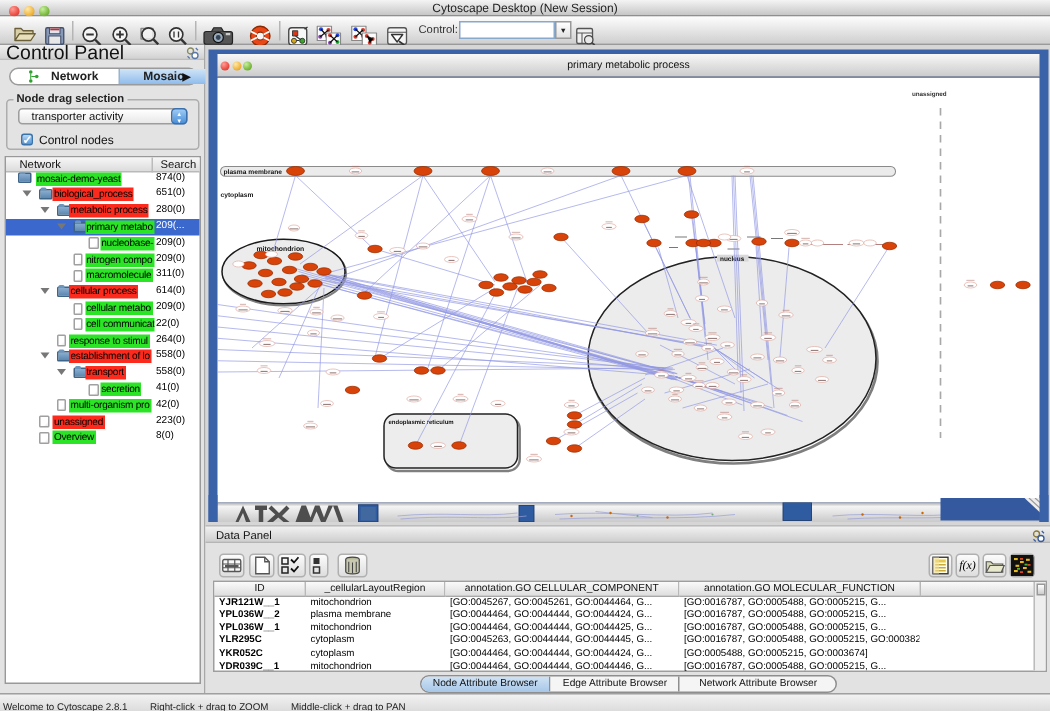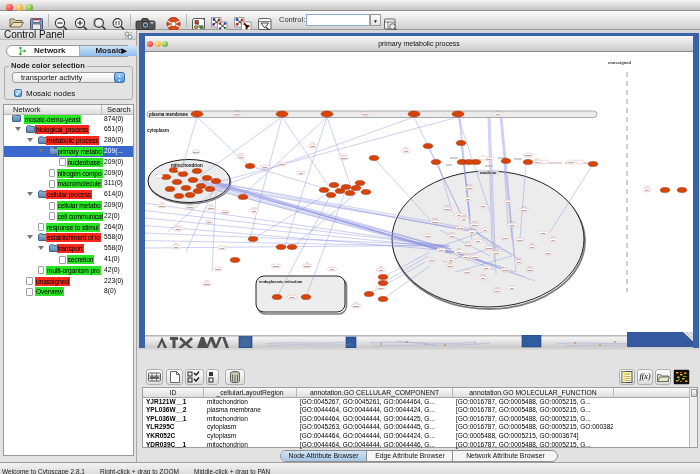--- a/index.html
+++ b/index.html
@@ -3,21 +3,21 @@
 *{margin:0;padding:0;box-sizing:border-box}
 html,body{width:700px;height:474px;overflow:hidden}
 body{font-family:"Liberation Sans",sans-serif;position:relative;background:#e5e5e5}
 .abs{position:absolute}
 #titlebar{left:0;top:0;width:700px;height:11px;background:linear-gradient(#f4f4f4,#d9d9d9 60%,#c6c6c6);border-bottom:1px solid #8f8f8f}
 #titlebar .tl{position:absolute;top:4px;width:6.5px;height:6.5px;border-radius:50%}
 #title-text{position:absolute;top:1px;left:0;width:700px;text-align:center;font-size:8px;color:#222}
 #toolbar{left:0;top:11px;width:700px;height:19px;background:linear-gradient(#fdfdfd,#d8d8d8 80%,#cfcfcf);border-bottom:1px solid #9a9a9a}
 .tsep{position:absolute;top:3px;width:1px;height:13px;background:#b5b5b5}
 #ctrl{left:0;top:30px;width:137px;height:432px;background:#e3e3e3;border-right:1px solid #a8a8a8}
-#ctrl-hdr{position:absolute;left:0;top:0;width:136px;height:10px;background:linear-gradient(#f0f0f0,#d2d2d2);border-bottom:1px solid #bdbdbd;font-size:10px;color:#111;padding-left:4px;line-height:10px}
+#ctrl-hdr{position:absolute;left:0;top:0;width:136px;height:10px;background:linear-gradient(#f0f0f0,#d2d2d2);border-bottom:1px solid #bdbdbd;font-size:13px;color:#111;padding-left:4px;line-height:10px}
 #tabs{position:absolute;left:6px;top:15px;width:126px;height:12px;background:#fff;border:1px solid #9a9a9a;border-radius:7px;font-size:8px;font-weight:bold;color:#222}
 #tab-mosaic{position:absolute;left:72px;top:0;width:60px;height:10px;background:linear-gradient(#cfe4f7,#8fbcec);border-left:1px solid #9ab4cc;border-right:1px solid #9ab4cc;text-align:center;line-height:10px}
 #tab-net{position:absolute;left:27px;top:0;width:36px;height:10px;line-height:10px}
 #tab-arr{position:absolute;right:4px;top:1px;font-size:7px;color:#111}
 #grpbox{position:absolute;left:4px;top:36px;width:129px;height:34px;border:1px solid #adadad;border-radius:3px}
 #grplbl{position:absolute;left:9px;top:31px;background:#e3e3e3;padding:0 2px;font-size:7.5px;font-weight:bold;color:#222}
 #combo{position:absolute;left:12px;top:42px;width:113px;height:11px;background:linear-gradient(#fff,#e8e8e8);border:1px solid #9d9d9d;border-radius:3px;font-size:7.5px;color:#111;padding-left:8px;line-height:10px}
 #combo-btn{position:absolute;right:-1px;top:-1px;width:11px;height:11px;background:linear-gradient(#9ecbf5,#4a90d9);border:1px solid #3a70ad;border-radius:3px;color:#fff;font-size:4px;text-align:center;line-height:5px}
 #chk{position:absolute;left:14px;top:59px;width:8px;height:8px;background:linear-gradient(#b9d9f5,#5596d8);border:1px solid #3a72ab;border-radius:2px;color:#fff;font-size:8px;line-height:8px;text-align:center;font-weight:bold}
 #chklbl{position:absolute;left:26px;top:59px;font-size:8px;color:#111}
@@ -42,20 +42,21 @@
 .drow{position:absolute;left:0;width:548px;height:8.6px;font-size:6.5px;line-height:8.6px;white-space:nowrap;overflow:hidden}
 .dc{position:absolute;top:0;overflow:hidden;height:9px}
 #dtabs{position:absolute;left:143px;top:100px;width:278px;height:12px;border:1px solid #8e8e8e;border-radius:6px;background:#f5f5f5;font-size:6.8px;color:#111}
 .dtab{position:absolute;top:0;height:10px;line-height:10px;text-align:center}
 </style></head><body>
 
 <div class="abs" id="titlebar">
  <div class="tl" style="left:6px;background:radial-gradient(circle at 35% 30%,#ff9d96,#ec4d43 60%,#c33)"></div>
  <div class="tl" style="left:16px;background:radial-gradient(circle at 35% 30%,#ffe9a8,#f0b53f 60%,#cf9425)"></div>
  <div class="tl" style="left:26px;background:radial-gradient(circle at 35% 30%,#c8f0a0,#7cba40 60%,#5d9a28)"></div>
+ <div id="title-text">Cytoscape Desktop (New Session)</div>
 </div>
 
 <div class="abs" id="toolbar">
  <svg width="700" height="19" style="position:absolute;left:0;top:0" viewBox="0 0 700 19">
 <g stroke-linejoin="round">
 
 <path d="M10 16 v-8 h4 l1.5 1.5 H22 v2 H13 l-3 4.5" fill="#d8cfa8" stroke="#6a5f38" stroke-width="0.9"></path>
 <path d="M10 16 L13 11.5 h10.5 L20.5 16 Z" fill="#e8e0bc" stroke="#6a5f38" stroke-width="0.9"></path>
 
 <rect x="30.5" y="7.5" width="12" height="11" rx="1" fill="#8899b8" stroke="#44506a" stroke-width="0.9"></rect>
@@ -151,24 +152,24 @@
    <div id="tab-mosaic">Mosaic</div>
    <div id="tab-arr">▶</div>
  </div>
  <svg width="9" height="10" style="position:absolute;left:18px;top:16px" viewBox="0 0 9 10">
       <circle cx="2.5" cy="2" r="1.2" fill="#2da32d"></circle>
       <circle cx="2.5" cy="8" r="1.2" fill="#2da32d"></circle>
       <circle cx="6.5" cy="5" r="1.2" fill="#2da32d"></circle>
       <path d="M2.5 3v4M3 5H5.5" stroke="#2da32d" stroke-width="0.7" fill="none"></path>
     </svg>
  <div id="grpbox"></div>
- <div id="grplbl">Node color selection</div>
+ <div id="grplbl">Node drag selection</div>
  <div id="combo">transporter activity<div id="combo-btn">▲<br>▼</div></div>
  <div id="chk">✓</div>
-    <div id="chklbl">Mosaic nodes</div>
+    <div id="chklbl">Control nodes</div>
  <div id="treebox">
   <div id="treehdr">
         <span style="position:absolute;left:9px">Network</span>
         <span style="position:absolute;left:103px">Search</span>
         <span style="position:absolute;left:97px;top:0;width:1px;height:10px;background:#bbb"></span>
       </div>
   <div class="trow" style="top:8.6px;">
         <span class="fold" style="left:8px"></span>
         <span class="lbl grn" style="left:19.5px;max-width:78px">mosaic-demo-yeast</span>
         <span class="cnt" style="">874(0)</span>
@@ -465,20 +466,25 @@
  <div style="position:absolute;left:490px;top:302px;width:71px;height:15px;background:#34599e"></div>
  <svg width="16" height="15" style="position:absolute;left:545px;top:302px" viewBox="0 0 16 15">
       <polygon points="1,0 16,0 16,14" fill="#ededed"></polygon>
       <path d="M4 0 L16 11 M8 0 L16 7 M12 0 L16 3" stroke="#9a9a9a" stroke-width="0.8"></path>
     </svg>
  <div style="position:absolute;left:2px;top:300px;width:6px;height:18px;background:#3a62a8"></div>
  <div style="position:absolute;left:556px;top:300px;width:6px;height:18px;background:#3a62a8"></div>
 </div>
 
 <div class="abs" id="dpanel">
+ <div id="dp-hdr">Data Panel<svg width="9" height="9" style="position:absolute;right:3px;top:2px" viewBox="0 0 9 9">
+        <circle cx="3" cy="3" r="2" fill="none" stroke="#8a7a30" stroke-width="0.9"></circle>
+        <circle cx="6" cy="6" r="2" fill="#fff" stroke="#3a5a9a" stroke-width="0.9"></circle>
+        <path d="M6.5 1 L8 2.5 M1 6.5 L2.5 8" stroke="#3a5a9a" stroke-width="0.8"></path>
+      </svg></div>
 <div class="dbtn" style="left:9px;width:17px"><svg width="15" height="14" viewBox="0 0 15 14" style="margin:0 0 0 0">
         <rect x="1.5" y="3" width="12" height="8" rx="1" fill="#f8f8f8" stroke="#555" stroke-width="0.9"></rect>
         <path d="M1.5 6 h12 M1.5 8.5 h12 M5 3 v8 M9.5 3 v8" stroke="#555" stroke-width="0.8"></path>
         <rect x="3" y="6.6" width="9" height="1.6" fill="#555"></rect>
       </svg></div>
 <div class="dbtn" style="left:29px;width:17px"><svg width="15" height="14" viewBox="0 0 15 14">
         <path d="M3.5 1.5 h6 l3 3 v8 h-9 Z" fill="#fff" stroke="#555" stroke-width="0.9"></path>
         <path d="M9.5 1.5 v3 h3" fill="none" stroke="#555" stroke-width="0.9"></path>
       </svg></div>
 <div class="dbtn" style="left:48px;width:19px"><svg width="17" height="14" viewBox="0 0 17 14">

